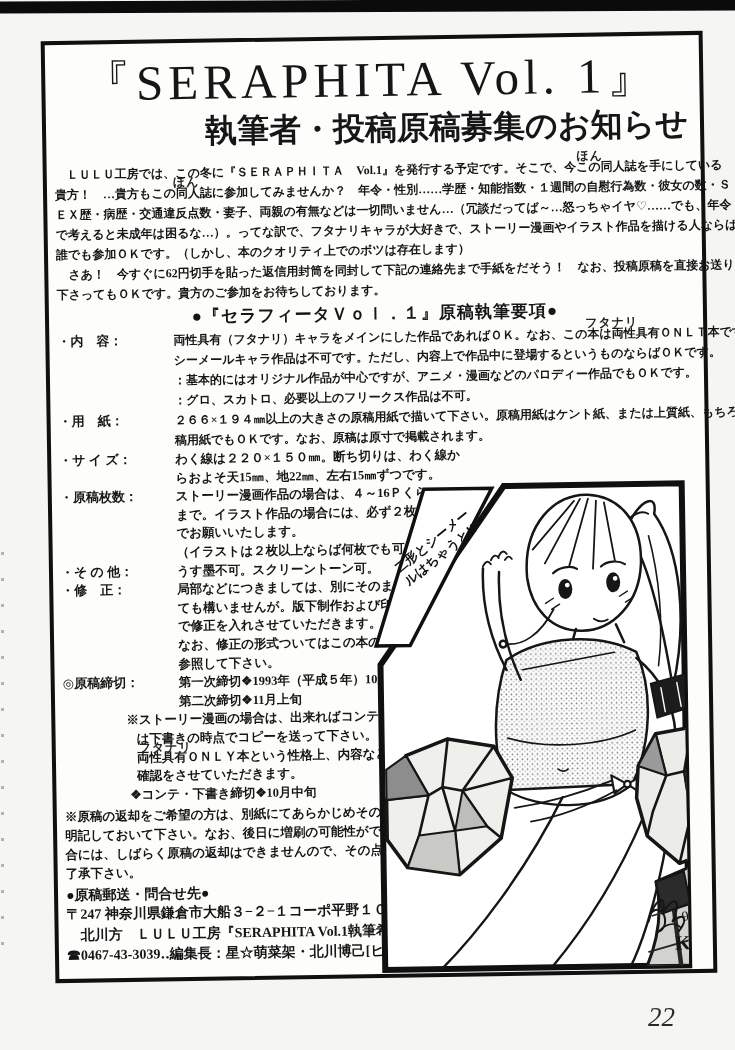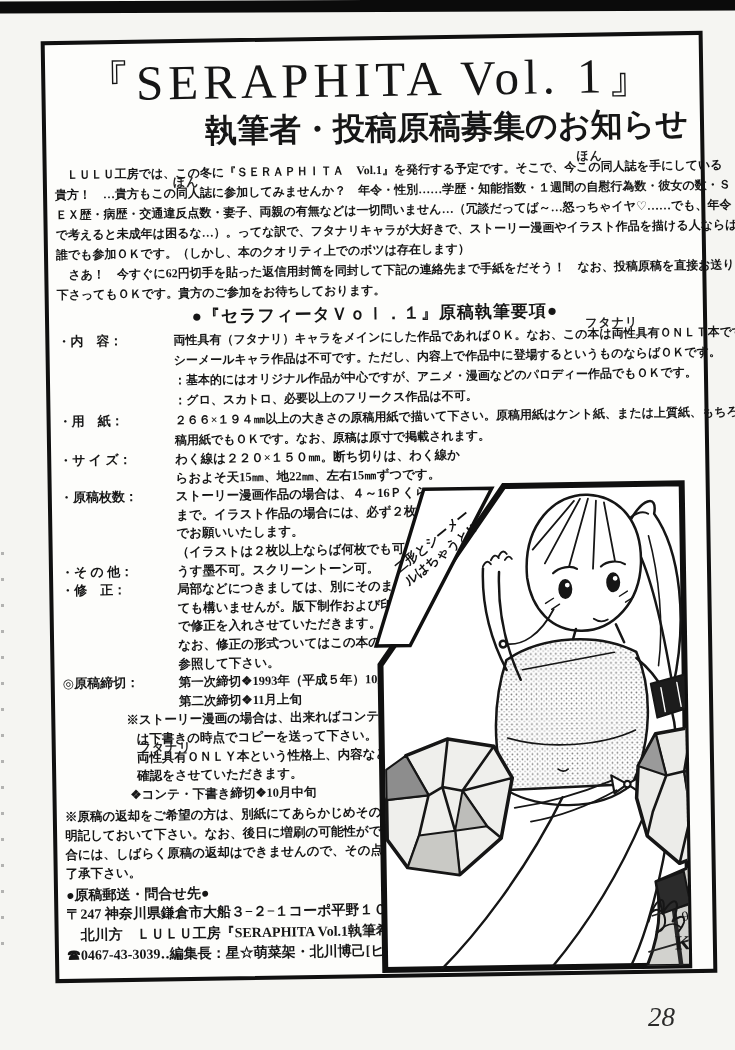--- a/index.html
+++ b/index.html
@@ -287,15 +287,15 @@
           <text x="624" y="886" font-size="14" transform="rotate(-8 624 886)">92</text>
           <text x="616" y="914" font-size="20" font-weight="bold">K</text>
         </g>
       </g>
     </svg>
 
     <div class="hand-note">二形とシーメールはちゃうと!!</div>
 
   </div>
 
-  <div class="page-number">28</div>
+  <div class="page-number">22</div>
 
 </div>
 
 </body></html>

